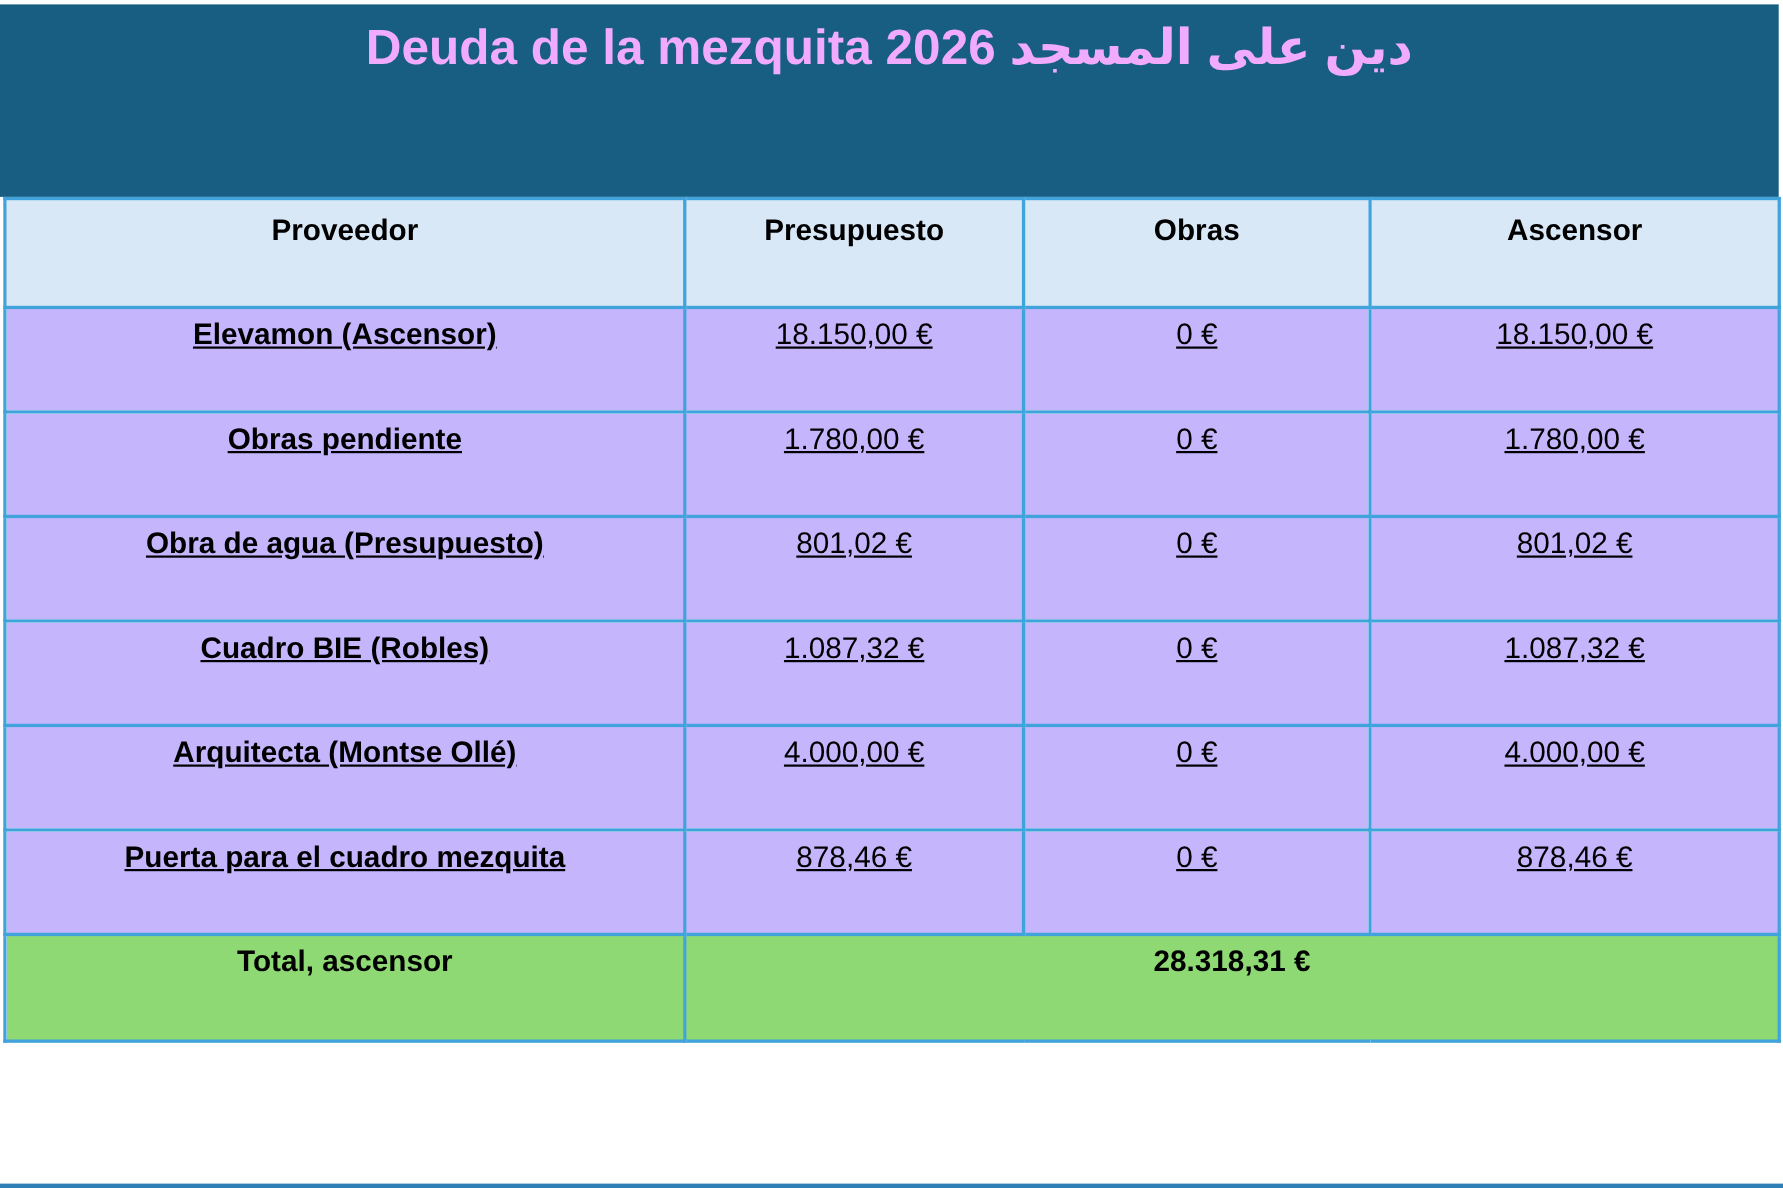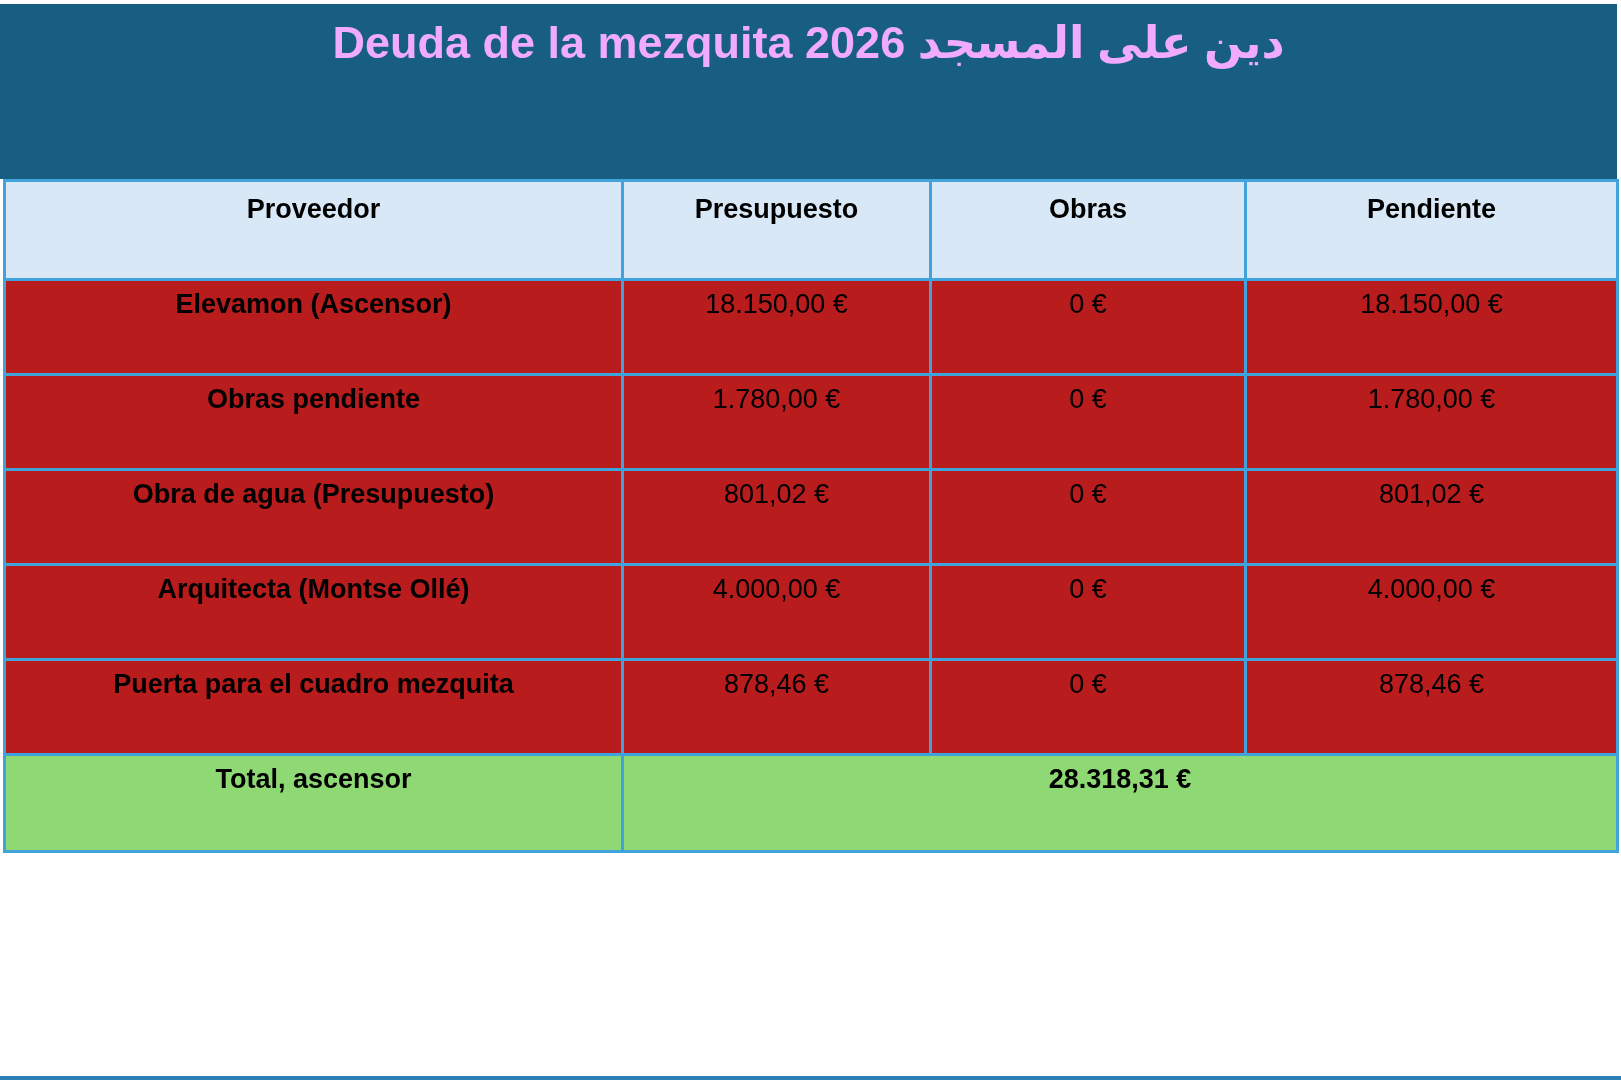--- a/index.html
+++ b/index.html
@@ -50,21 +50,22 @@
     overflow: hidden;
   }
   table.debt-table th {
     background: #d9e8f6;
     font-weight: bold;
     height: 99px;
     padding-top: 10px;
   }
   tr.data td {
     height: 95px;
-    background: #b91c1c;
+    background: #c4b5fd;
+    text-decoration: underline;
   }
   td.name {
     font-weight: bold;
   }
   td.low {
     padding-top: 46px;
   }
   tr.total td {
     background: #8ed973;
     height: 97px;
@@ -98,41 +99,47 @@
       <col style="width:618px">
       <col style="width:308px">
       <col style="width:315px">
       <col style="width:372px">
     </colgroup>
     <thead>
       <tr>
         <th>Proveedor</th>
         <th>Presupuesto</th>
         <th>Obras</th>
-        <th>Pendiente</th>
+        <th>Ascensor</th>
       </tr>
     </thead>
     <tbody>
       <tr class="data">
         <td class="name">Elevamon (Ascensor)</td>
         <td>18.150,00 €</td>
         <td>0 €</td>
         <td>18.150,00 €</td>
       </tr>
       <tr class="data">
         <td class="name">Obras pendiente</td>
         <td>1.780,00 €</td>
         <td>0 €</td>
         <td>1.780,00 €</td>
       </tr>
       <tr class="data">
         <td class="name">Obra de agua (Presupuesto)</td>
         <td>801,02 €</td>
         <td>0 €</td>
         <td>801,02 €</td>
+      </tr>
+      <tr class="data">
+        <td class="name">Cuadro BIE (Robles)</td>
+        <td class="low">1.087,32 €</td>
+        <td>0 €</td>
+        <td class="low">1.087,32 €</td>
       </tr>
       <tr class="data">
         <td class="name">Arquitecta (Montse Ollé)</td>
         <td class="low">4.000,00 €</td>
         <td>0 €</td>
         <td class="low">4.000,00 €</td>
       </tr>
       <tr class="data">
         <td class="name">Puerta para el cuadro mezquita</td>
         <td class="low">878,46 €</td>

